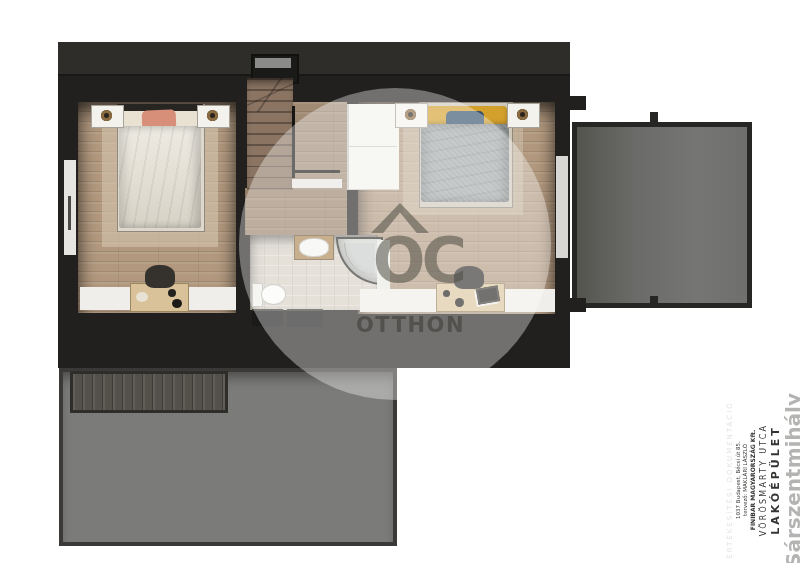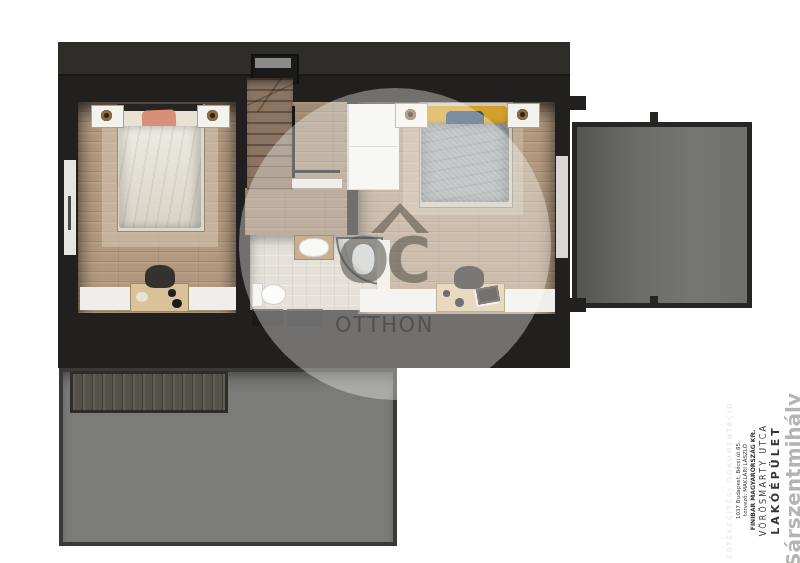--- a/index.html
+++ b/index.html
@@ -124,23 +124,23 @@
     box-shadow:inset 0 0 0 2px #3d3b36, -2px 2px 0 #efeeea;}
   .desk-right-item1{left:443px;top:290px;width:7px;height:7px;background:#1c1a18;border-radius:50%;}
   .desk-right-item2{left:455px;top:298px;width:9px;height:9px;background:#23211e;border-radius:50%;}
 
   
   .wm-circle{left:239px;top:88px;width:312px;height:312px;border-radius:50%;
     background:rgba(255,255,255,0.36);}
   .wm-chevron{left:371px;top:203px;width:58px;height:30px;background:rgba(78,76,68,0.55);
     -webkit-clip-path:polygon(0 100%,50% 0,100% 100%,79% 100%,50% 32%,21% 100%);
     clip-path:polygon(0 100%,50% 0,100% 100%,79% 100%,50% 32%,21% 100%);}
-  .wm-oc{left:337px;top:226px;width:126px;text-align:left;font-size:62px;font-weight:bold;
+  .wm-oc{left:337px;top:226px;width:126px;text-align:right;font-size:62px;font-weight:bold;
     letter-spacing:-4px;line-height:1.12;color:rgba(78,76,68,0.55);}
-  .wm-otthon{left:335px;top:313px;width:130px;text-align:left;font-size:21px;font-weight:normal;
+  .wm-otthon{left:335px;top:313px;width:130px;text-align:right;font-size:21px;font-weight:bold;
     letter-spacing:1.5px;color:rgba(62,60,55,0.60);}
   .wm-centrum{left:335px;top:337px;width:130px;text-align:center;font-size:19px;font-weight:bold;
     letter-spacing:1.5px;color:rgba(62,60,55,0.55);}
 
   
   .title-block{left:692px;top:437px;width:136px;height:86px;transform:rotate(-90deg);
     display:flex;flex-direction:column;justify-content:flex-end;align-items:center;gap:1px;}
   .tb-doc{font-size:7px;letter-spacing:2px;color:#e2e2e0;white-space:nowrap;}
   .tb-address{font-size:5.5px;color:#3e3e3c;white-space:nowrap;}
   .tb-designer{font-size:5.5px;color:#3e3e3c;white-space:nowrap;}

